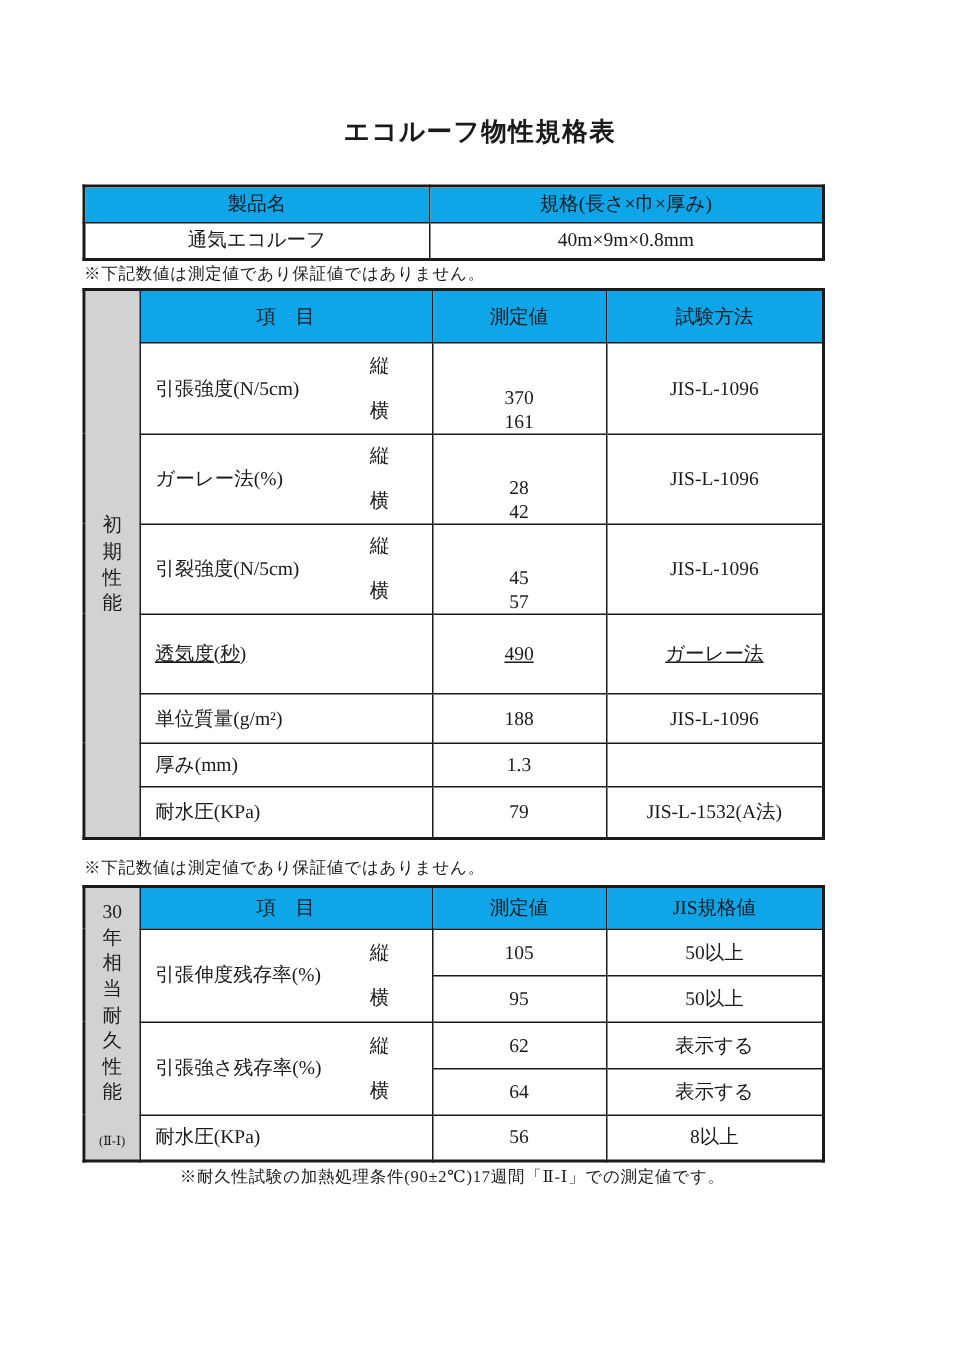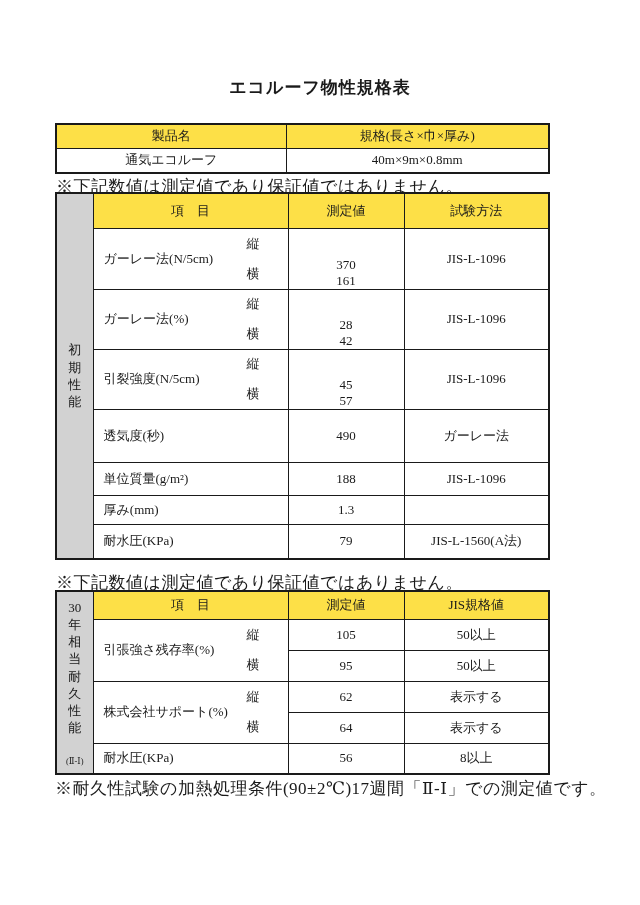--- a/index.html
+++ b/index.html
@@ -17,33 +17,33 @@
   table.tbl{
     border-collapse:collapse;table-layout:fixed;
     border:2px solid #1a1a1a;
   }
   table.tbl td,table.tbl th{
     border:1px solid #1a1a1a;
     font-size:13px;font-weight:normal;
     vertical-align:middle;text-align:center;
     padding:0;overflow:hidden;
   }
-  .hdr-cell{background:#fde047;font-weight:bold;}
+  .hdr-cell{background:#0ea5e9;font-weight:bold;}
   
   .product-table{position:absolute;top:123px;left:55px;width:493px;}
   .product-table tr.h{height:24px;}
   .product-table tr.d{height:25px;}
   
   .note{
-    position:absolute;font-size:17px;letter-spacing:0.5px;
+    position:absolute;font-size:11px;letter-spacing:0.5px;
     white-space:nowrap;
   }
   .note-1{top:175px;left:56px;}
   .note-2{top:571px;left:56px;}
-  .note-3{top:777px;left:55px;width:493px;text-align:center;font-size:17px;}
+  .note-3{top:777px;left:55px;width:493px;text-align:center;font-size:11px;}
   
   .main-table{position:absolute;top:192px;left:55px;width:493px;}
   .dur-table{position:absolute;top:590px;left:55px;width:493px;}
   .side-cell{background:#d2d2d2;}
   .vchars span{display:block;font-size:13px;line-height:1.32;text-align:center;}
   .side-flex{
     display:flex;flex-direction:column;justify-content:space-between;
     align-items:center;height:175px;padding:4px 0;box-sizing:border-box;
   }
   .sub-label{font-size:8.5px;letter-spacing:0;white-space:nowrap;}
@@ -53,21 +53,21 @@
     padding-left:10px;box-sizing:border-box;
   }
   .dirs{
     display:flex;flex-direction:column;justify-content:space-around;
     height:100%;margin-right:28px;
   }
   .vw{
     display:flex;flex-direction:column;justify-content:flex-end;
     align-items:center;
   }
-  .h62{height:60px;} .h61{height:59px;} .h54{height:52px;}
+  .h62{height:60px;} .h61{height:59px;} .h54{height:52px;text-decoration:underline;}
   .h34{height:32px;} .h30{height:28px;} .h35{height:33px;}
   .hdr-row{height:35px;}
   .dur-hdr-row{height:28px;}
   .dur-row{height:31px;}
   .dh62{height:60px;}
   .company{
     position:absolute;top:834px;right:92px;
     font-size:20px;font-weight:bold;letter-spacing:1px;white-space:nowrap;
   }
 </style>
@@ -115,21 +115,21 @@
           </div>
         </td>
         <th class="hdr-cell">項　目</th>
         <th class="hdr-cell">測定値</th>
         <th class="hdr-cell">試験方法</th>
       </tr>
 
       <tr>
         <td class="item-cell">
           <div class="iw h62">
-            <span>ガーレー法(N/5cm)</span>
+            <span>引張強度(N/5cm)</span>
             <span class="dirs">
               <span>縦</span>
               <span>横</span>
             </span>
           </div>
         </td>
         <td>
           <div class="vw h62">
             <span>370</span>
             <span>161</span>
@@ -206,21 +206,21 @@
         <td></td>
       </tr>
 
       <tr class="h35">
         <td class="item-cell">
           <div class="iw h35">
             <span>耐水圧(KPa)</span>
           </div>
         </td>
         <td>79</td>
-        <td>JIS-L-1560(A法)</td>
+        <td>JIS-L-1532(A法)</td>
       </tr>
     </tbody>
   </table>
 
   <div class="note note-2">※下記数値は測定値であり保証値ではありません。</div>
 
   <table class="tbl dur-table">
     <colgroup>
         <col style="width:37px">
         <col style="width:195px">
@@ -245,39 +245,39 @@
           </div>
         </td>
         <th class="hdr-cell">項　目</th>
         <th class="hdr-cell">測定値</th>
         <th class="hdr-cell">JIS規格値</th>
       </tr>
 
       <tr class="dur-row">
         <td class="item-cell" rowspan="2">
           <div class="iw dh62">
-            <span>引張強さ残存率(%)</span>
+            <span>引張伸度残存率(%)</span>
             <span class="dirs">
               <span>縦</span>
               <span>横</span>
             </span>
           </div>
         </td>
         <td>105</td>
         <td>50以上</td>
       </tr>
       <tr class="dur-row">
         <td>95</td>
         <td>50以上</td>
       </tr>
 
       <tr class="dur-row">
         <td class="item-cell" rowspan="2">
           <div class="iw dh62">
-            <span>株式会社サポート(%)</span>
+            <span>引張強さ残存率(%)</span>
             <span class="dirs">
               <span>縦</span>
               <span>横</span>
             </span>
           </div>
         </td>
         <td>62</td>
         <td>表示する</td>
       </tr>
       <tr class="dur-row">

